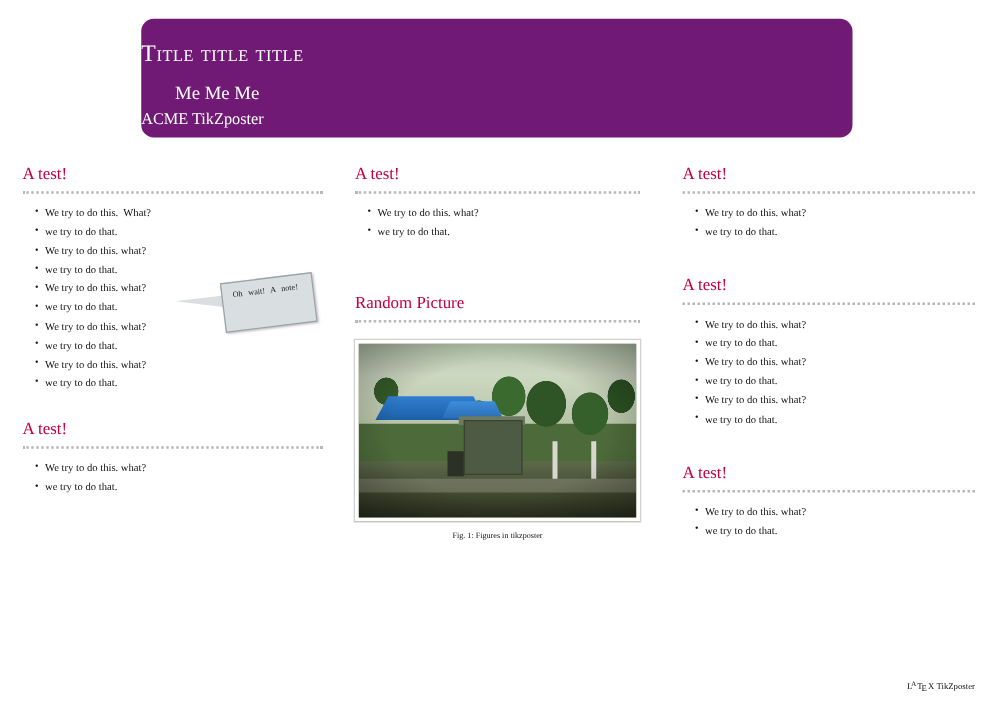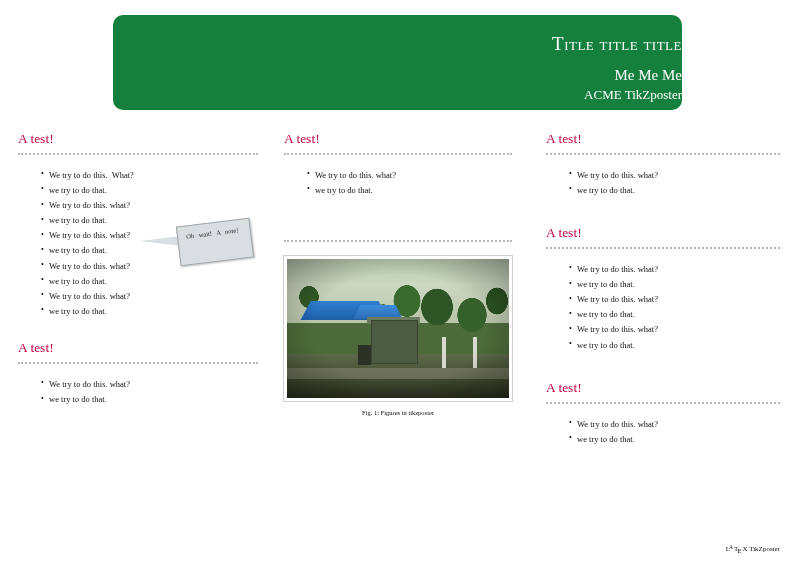--- a/index.html
+++ b/index.html
@@ -16,37 +16,38 @@
     overflow: hidden;
   }
 
   
   #header-banner {
     position: absolute;
     left: 113px;
     top: 15px;
     width: 569px;
     height: 95px;
-    background: #15803d;
+    background: #701a75;
     border-radius: 10px;
     color: #ffffff;
-    text-align: right;
+    text-align: left;
     box-sizing: border-box;
     padding-top: 18px;
   }
   #poster-title {
     font-size: 19px;
     letter-spacing: 0.5px;
     font-variant: small-caps;
     margin: 0 0 12px 0;
     font-weight: normal;
   }
   #poster-author {
     font-size: 15px;
     margin: 0 0 3px 0;
+    padding-left: 27px;
   }
   #poster-affil {
     font-size: 13px;
     margin: 0;
   }
 
   
   .column {
     position: absolute;
     top: 132px;
@@ -65,21 +66,21 @@
     line-height: 1.1;
   }
   .block-rule {
     border-top: 2px dotted #b8b8b8;
     height: 0;
     margin: 0 0 8px 0;
   }
 
   ul.bullets {
     list-style: none;
-    margin: 13px;
+    margin: 0;
     padding: 0 0 0 10px;
   }
   ul.bullets li {
     position: relative;
     font-size: 8.5px;
     line-height: 1.78;
     padding-left: 8px;
     color: #111;
     white-space: pre;
   }
@@ -278,20 +279,21 @@
   <div class="block">
     <div class="block-title">A test!</div>
     <div class="block-rule"></div>
     <ul class="bullets">
       <li>We try to do this. what?</li>
       <li>we try to do that.</li>
     </ul>
   </div>
 
   <div class="block" id="figure-block" style="margin-top:42px;">
+    <div class="block-title">Random Picture</div>
     <div class="block-rule"></div>
     <div id="figure-image" style="margin-top:14px;">
       <div class="sky"></div>
       <div class="trees"></div>
       <div class="tent"></div>
       <div class="tent2"></div>
       <div class="ground"></div>
       <div class="path"></div>
       <div class="kiosk-roof"></div>
       <div class="kiosk"></div>

